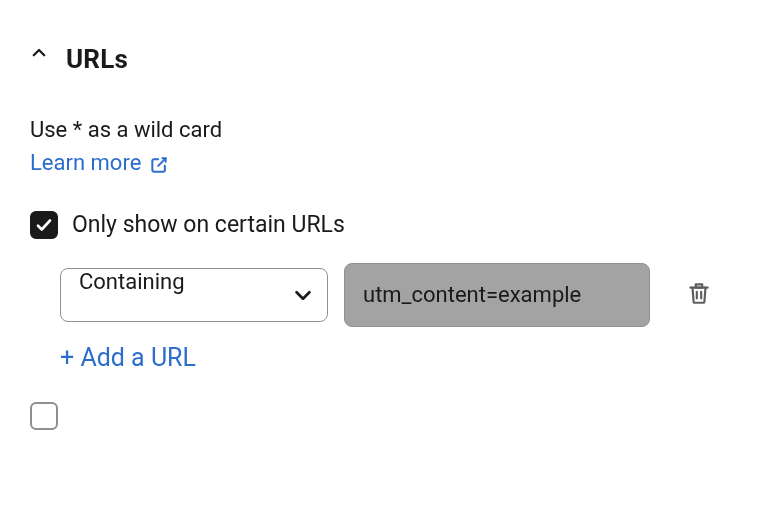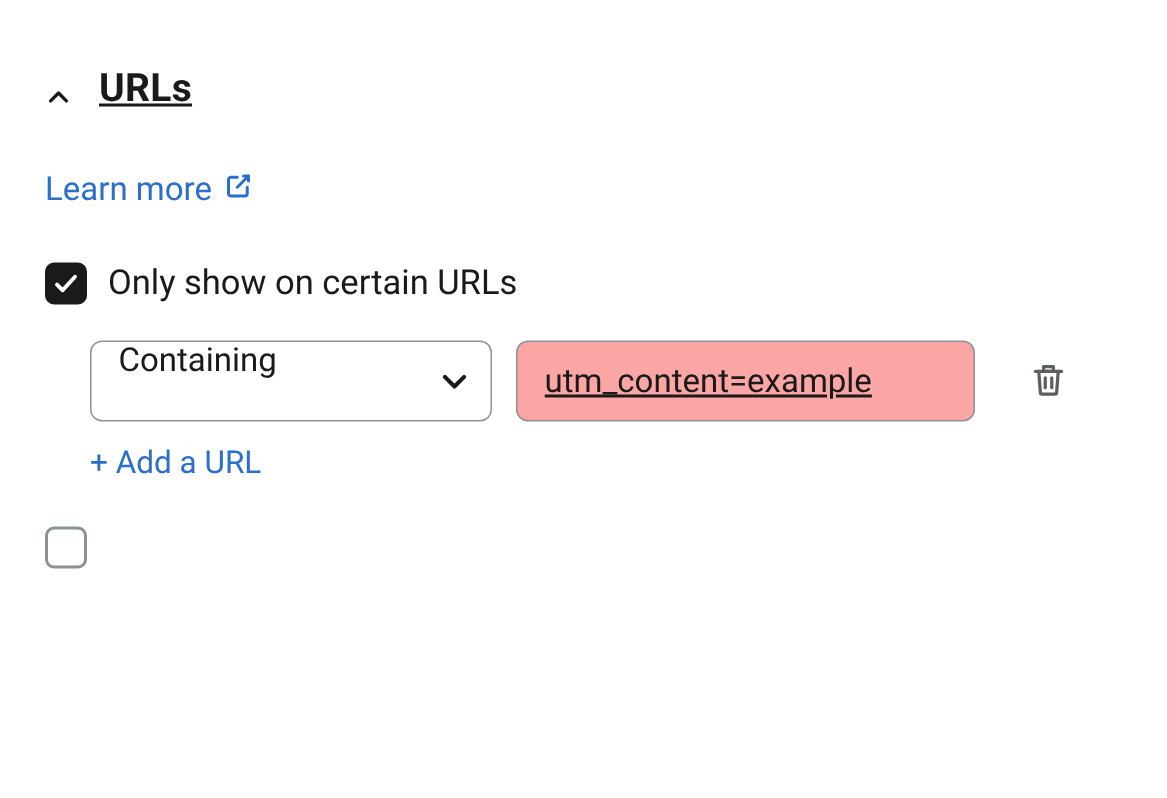--- a/index.html
+++ b/index.html
@@ -10,43 +10,42 @@
     color: #1a1a1a;
     background: #fff;
     width: 778px;
     height: 532px;
     overflow: hidden;
   }
   .panel { padding: 44px 30px 30px 30px; }
 
   .section-header {
     display: flex;
-    align-items: flex-end;
+    align-items: flex-start;
     gap: 18px;
     margin-bottom: 40px;
-    text-decoration: underline;
   }
   .chevron-up {
     width: 18px;
     height: 18px;
   }
   .section-title {
     font-size: 26px;
     font-weight: 700;
     letter-spacing: 0.2px;
   }
 
   .hint {
     font-size: 22px;
     line-height: 1.45;
     margin-bottom: 4px;
   }
   .learn-more {
     display: inline-flex;
-    align-items: flex-start;
+    align-items: flex-end;
     gap: 8px;
     color: #2c6ecb;
     font-size: 22px;
     text-decoration: none;
     margin-bottom: 36px;
   }
   .ext-icon { width: 20px; height: 20px; color: #2c6ecb; }
 
   .option-row {
     display: flex;
@@ -105,69 +104,69 @@
     position: absolute;
     right: 14px;
     top: 50%;
     transform: translateY(-50%);
     width: 22px;
     height: 22px;
     pointer-events: none;
   }
   .text-input {
     width: 306px;
-    height: 54px;
+    height: 64px;
     border: 1px solid #8c9196;
     border-radius: 8px;
-    background: #fca5a5;
+    background: #a3a3a3;
     padding: 0 18px;
     font-size: 22px;
     font-family: inherit;
     color: #1a1a1a;
-    text-decoration: underline;
   }
 
   .trash-btn {
     width: 38px;
     height: 38px;
     display: inline-flex;
     align-items: center;
     justify-content: center;
     background: transparent;
     border: none;
     color: #5c5f62;
     cursor: pointer;
     padding: 0;
     margin-left: 14px;
   }
   .trash-btn svg { width: 26px; height: 26px; }
 
   .add-url {
     display: inline-block;
     color: #2c6ecb;
-    font-size: 21px;
+    font-size: 25px;
     text-decoration: none;
     margin-bottom: 30px;
     margin-top: 2px;
   }
 </style>
 </head>
 <body>
 
 <div class="panel">
 
   <div class="section-header">
     <span class="chevron-up">
       <svg viewBox="0 0 24 24" fill="none" stroke="#1a1a1a" stroke-width="3" stroke-linecap="round" stroke-linejoin="round">
           <polyline points="5 15 12 8 19 15"></polyline>
         </svg>
     </span>
     <span class="section-title">URLs</span>
   </div>
 
+  <div class="hint">Use * as a wild card</div>
 
   <a href="#" class="learn-more">
     <span>Learn more</span>
     <span class="ext-icon">
       <svg viewBox="0 0 24 24" fill="none" stroke="currentColor" stroke-width="2.4" stroke-linecap="round" stroke-linejoin="round">
         <path d="M16 4h4v4"></path>
         <path d="M20 4l-9 9"></path>
         <path d="M19 13v5a2 2 0 0 1-2 2H6a2 2 0 0 1-2-2V7a2 2 0 0 1 2-2h5"></path>
       </svg>
     </span>

